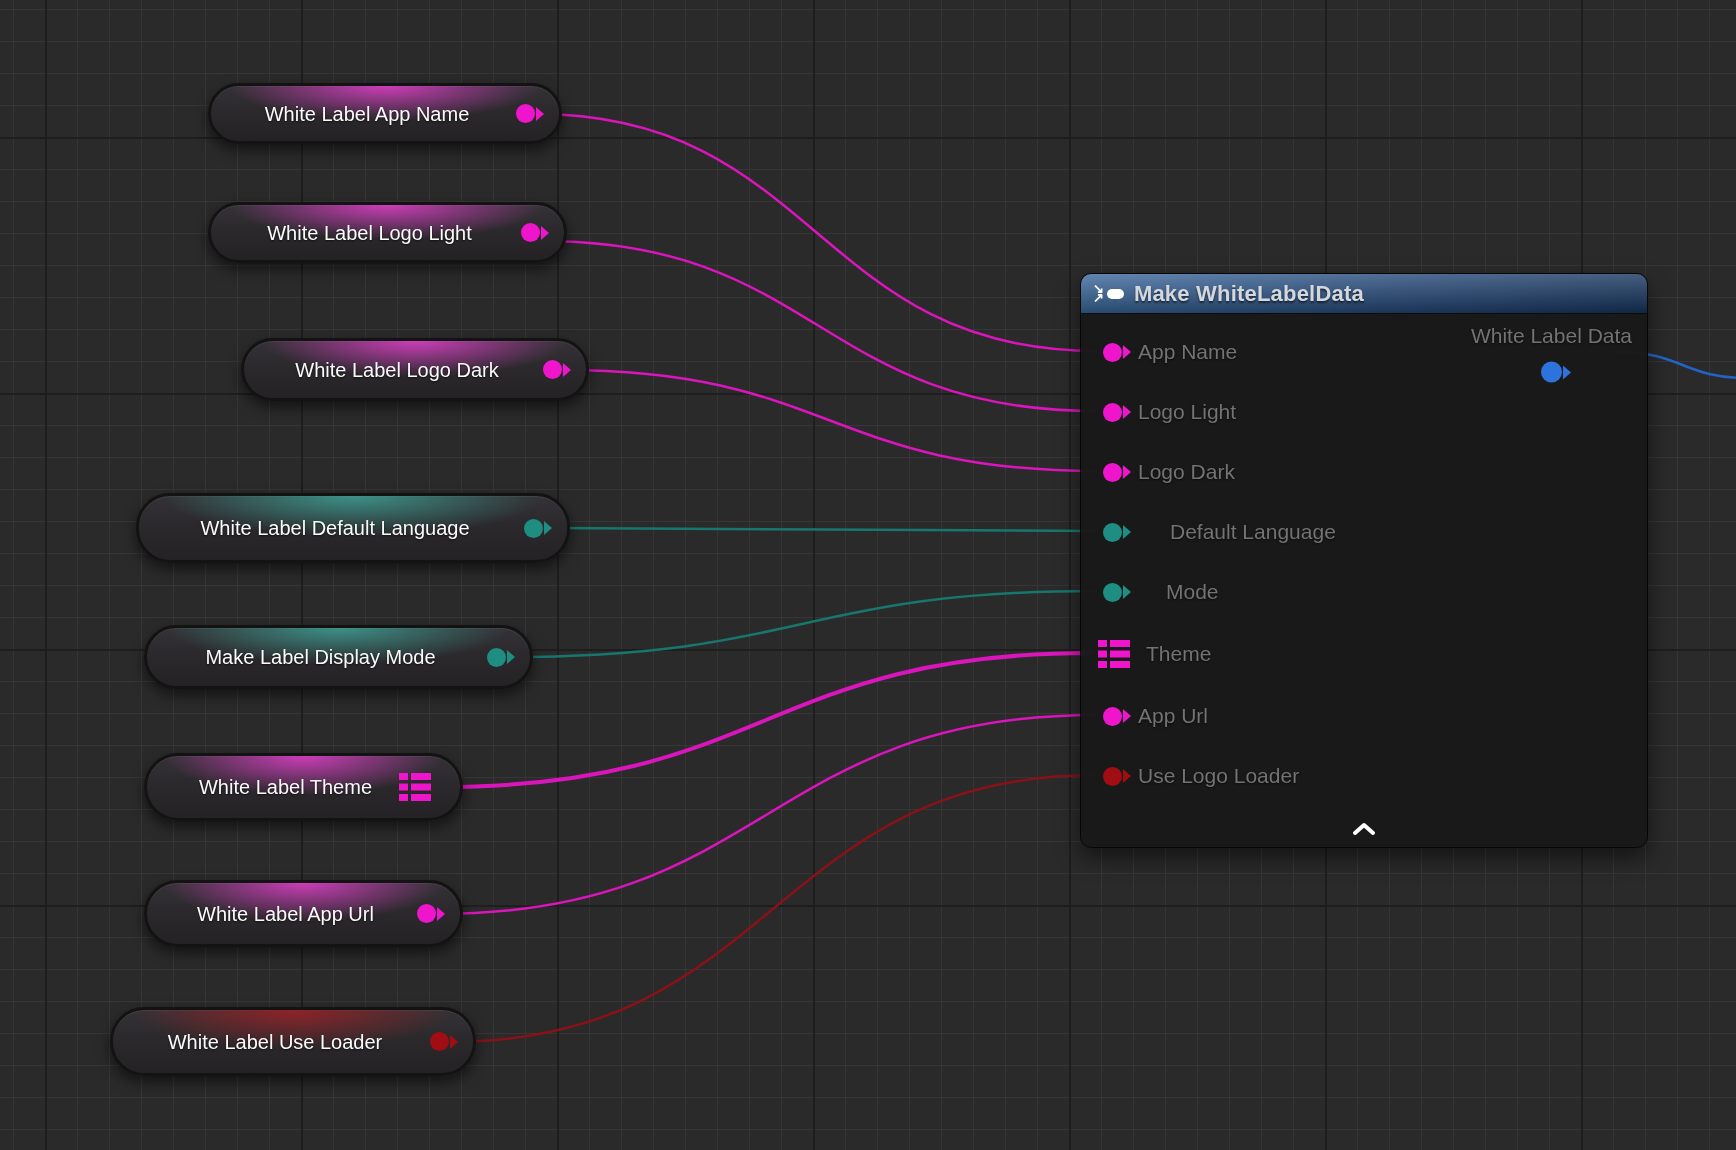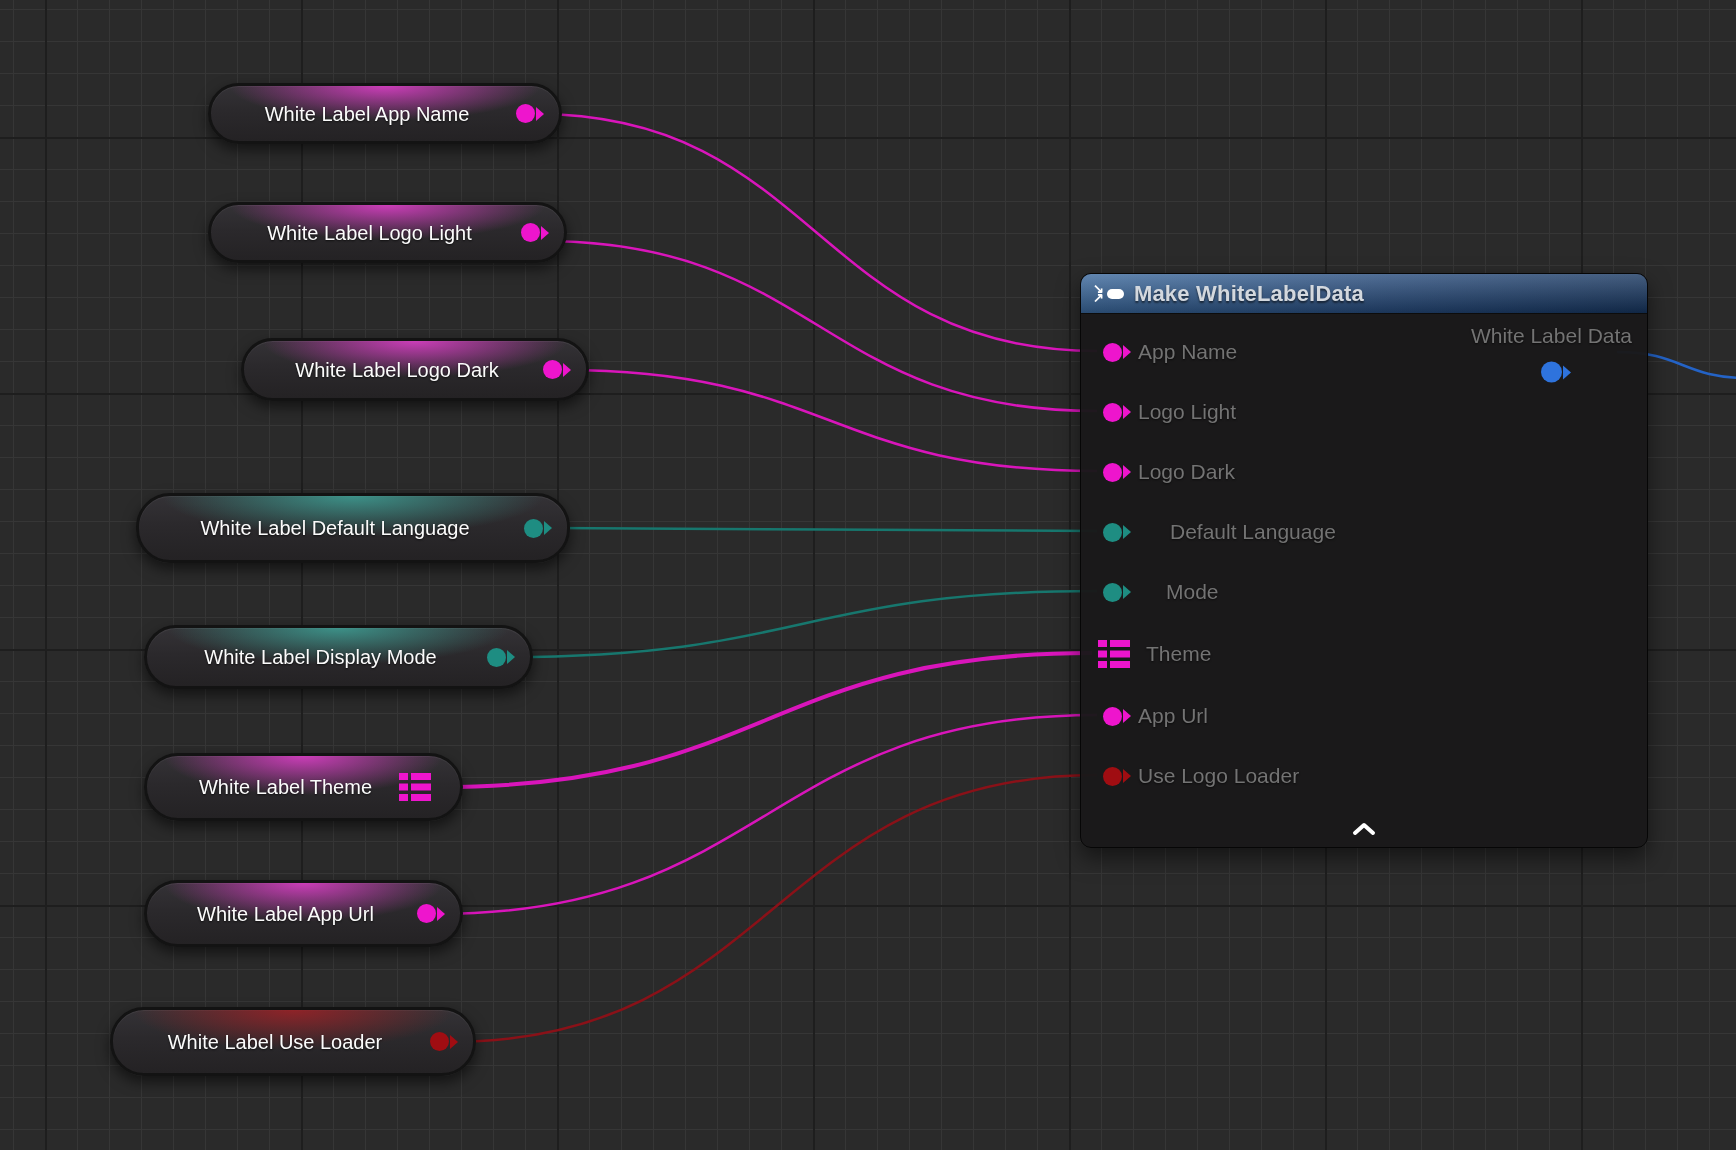--- a/index.html
+++ b/index.html
@@ -119,21 +119,21 @@
       </div>
       <div class="getter" style="left: 241px; top: 338px; width: 348px; height: 63px; --glow: rgba(219,62,198,0.9);">
         <span class="g-label">White Label Logo Dark</span>
         <span class="pin" style="--c: #ee15cd;"></span>
       </div>
       <div class="getter" style="left: 136px; top: 493px; width: 434px; height: 70px; --glow: rgba(62,168,156,0.8);">
         <span class="g-label">White Label Default Language</span>
         <span class="pin" style="--c: #1e8d82;"></span>
       </div>
       <div class="getter" style="left: 144px; top: 625px; width: 389px; height: 64px; --glow: rgba(62,168,156,0.8);">
-        <span class="g-label">White Label Display Mode</span>
+        <span class="g-label">Make Label Display Mode</span>
         <span class="pin" style="--c: #1e8d82;"></span>
       </div>
       <div class="getter" style="left: 144px; top: 753px; width: 319px; height: 68px; --glow: rgba(219,62,198,0.9);">
         <span class="g-label">White Label Theme</span>
         <span class="struct-icon">
           <svg width="32" height="28" viewBox="0 0 32 28">
             <g fill="#ee15cd">
               <rect x="0" y="0" width="9" height="7"></rect>
               <rect x="12" y="0" width="20" height="7"></rect>
               <rect x="0" y="10.5" width="9" height="7"></rect>

